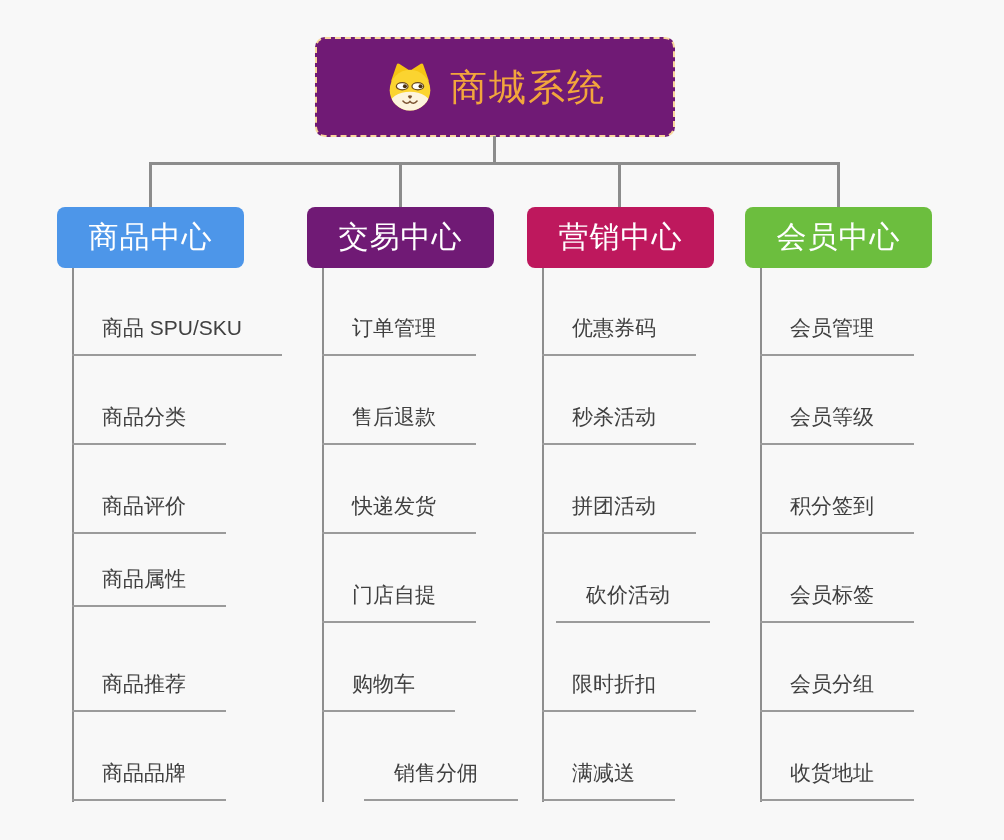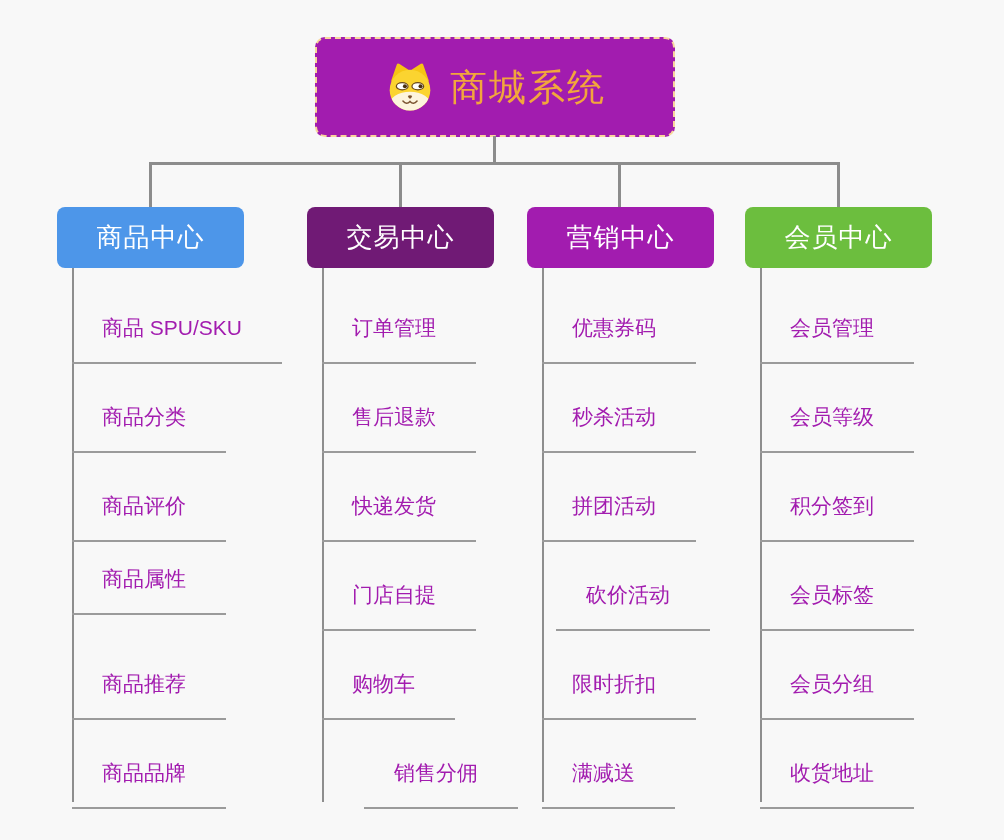--- a/index.html
+++ b/index.html
@@ -14,21 +14,21 @@
     height:840px;
     background:#f8f8f8;
     overflow:hidden;
   }
 
   
   .root-node{
     position:absolute;
     left:315px; top:37px;
     width:360px; height:100px;
-    background:#a21caf;
+    background:#701a75;
     border:2px dashed #f8d79b;
     border-radius:10px;
     box-sizing:border-box;
     display:flex;
     align-items:center;
     justify-content:center;
     gap:14px;
   }
   .root-title{
     font-size:37px;
@@ -50,40 +50,40 @@
   .drop-4{left:837px;}
 
   
   .branch-box{
     position:absolute;
     top:207px;
     width:187px;height:61px;
     border-radius:8px;
     display:flex;align-items:center;justify-content:center;
     color:#ffffff;
-    font-size:26px;
+    font-size:30px;
     letter-spacing:1px;
     cursor:default;
   }
 
   
   .col-line{
     position:absolute;
     top:268px;
     width:2px;height:534px;
     background:#8e8e8e;
   }
   .leaf{
     position:absolute;
     display:inline-block;
-    padding:0 40px 19px 30px;
+    padding:0 40px 11px 30px;
     border-bottom:2px solid #9b9b9b;
     font-size:21px;
     line-height:30px;
-    color:#a21caf;
+    color:#404040;
     white-space:nowrap;
     cursor:default;
   }
 </style>
 </head>
 <body>
 
 <div class="canvas">
 
   <div class="root-node">
@@ -140,21 +140,21 @@
   <div class="branch-box" style="left: 307px; background: #701a75;">
     <span class="branch-label">交易中心</span>
   </div>
   <div class="col-line" style="left: 322px;"></div>
 <div class="leaf" style="left: 322px; top: 313px;">订单管理</div>
       <div class="leaf" style="left: 322px; top: 402px;">售后退款</div>
       <div class="leaf" style="left: 322px; top: 491px;">快递发货</div>
       <div class="leaf" style="left: 322px; top: 580px;">门店自提</div>
       <div class="leaf" style="left: 322px; top: 669px;">购物车</div>
       <div class="leaf" style="left: 322px; top: 758px; margin-left: 42px;">销售分佣</div>
-  <div class="branch-box" style="left: 527px; background: #a21caf;">
+  <div class="branch-box" style="left: 527px; background: #be185d;">
     <span class="branch-label">营销中心</span>
   </div>
   <div class="col-line" style="left: 542px;"></div>
 <div class="leaf" style="left: 542px; top: 313px;">优惠券码</div>
       <div class="leaf" style="left: 542px; top: 402px;">秒杀活动</div>
       <div class="leaf" style="left: 542px; top: 491px;">拼团活动</div>
       <div class="leaf" style="left: 556px; top: 580px;">砍价活动</div>
       <div class="leaf" style="left: 542px; top: 669px;">限时折扣</div>
       <div class="leaf" style="left: 542px; top: 758px;">满减送</div>
   <div class="branch-box" style="left: 745px; background: rgb(108, 190, 62);">

